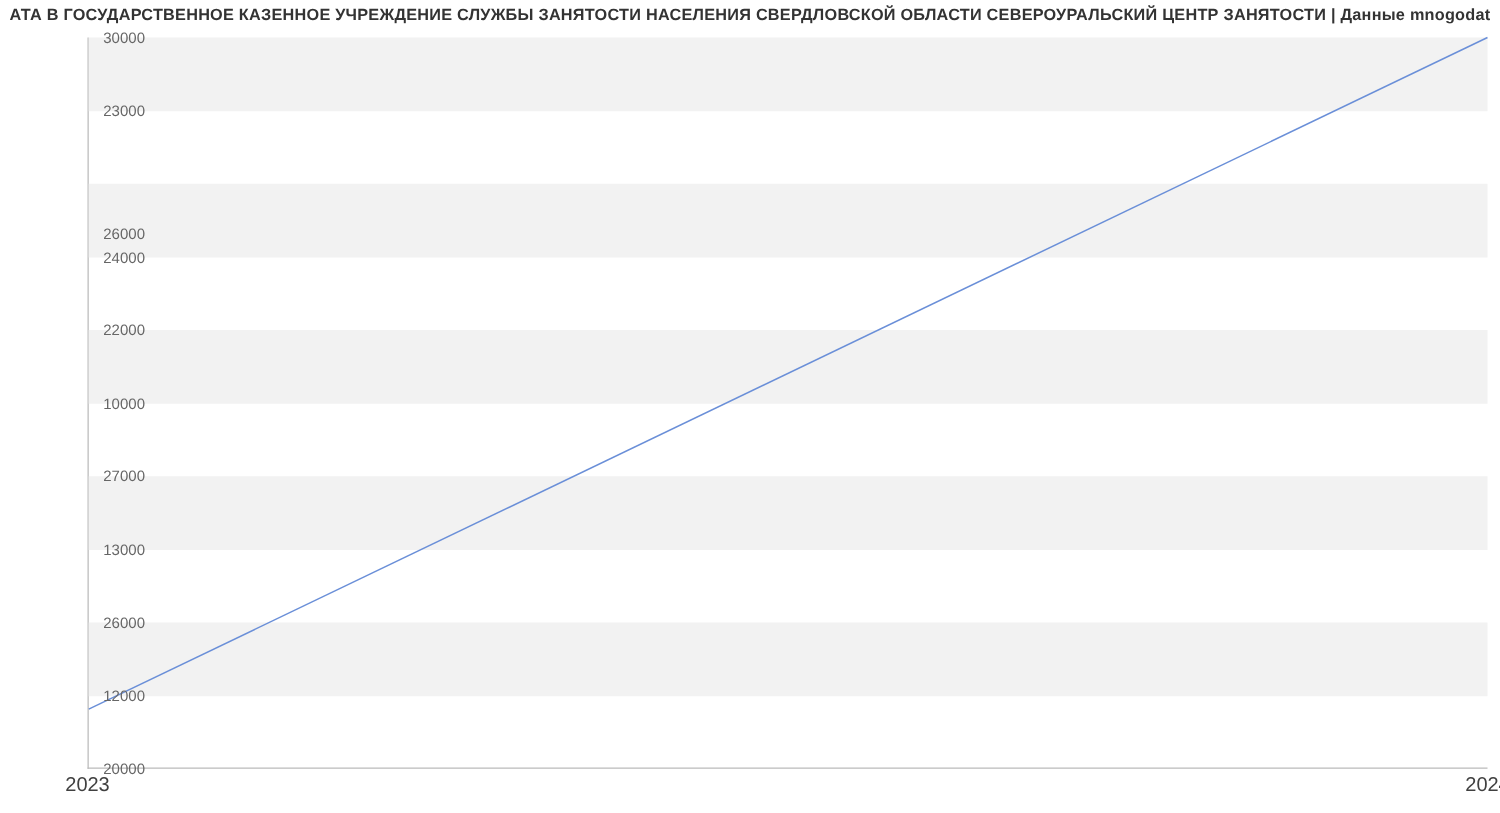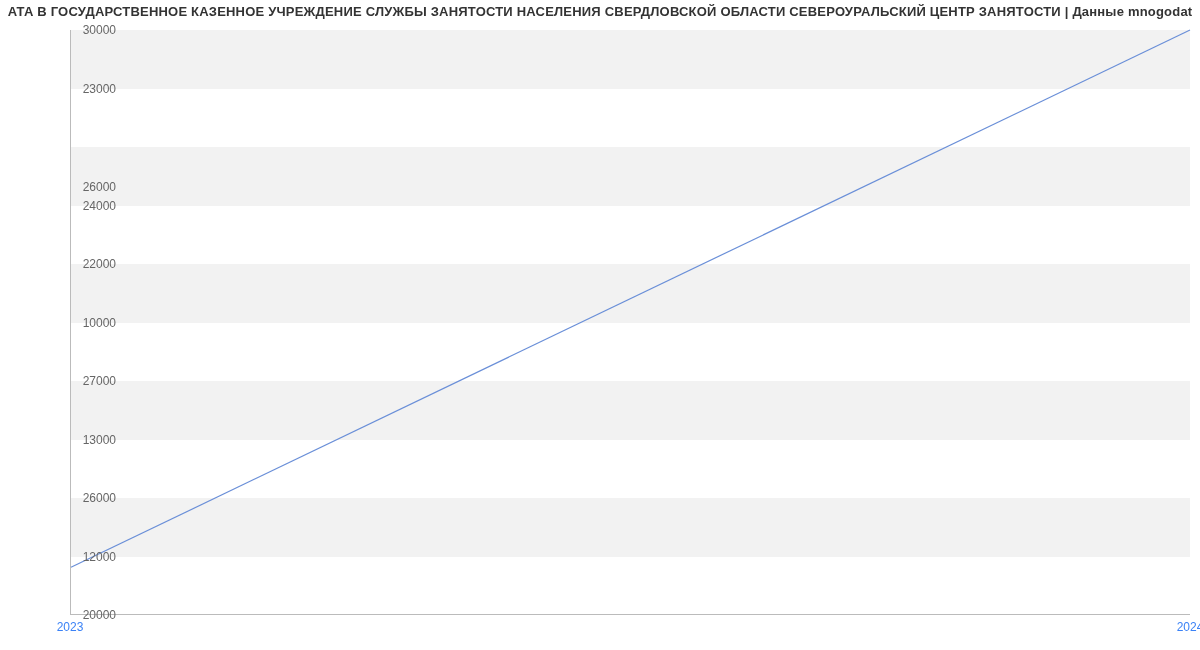--- a/index.html
+++ b/index.html
@@ -38,22 +38,22 @@
       right: 1084px;
       font-size: 12px;
       color: #666;
       transform: translateY(-50%);
       text-align: right;
       width: 60px;
     }
     .x-tick {
       position: absolute;
       top: 620px;
-      font-size: 12px;
-      color: #3b82f6;
+      font-size: 16px;
+      color: #404040;
       transform: translateX(-50%);
     }
     svg.line-layer {
       position: absolute;
       left: 0;
       top: 0;
       width: 100%;
       height: 100%;
       overflow: visible;
     }

